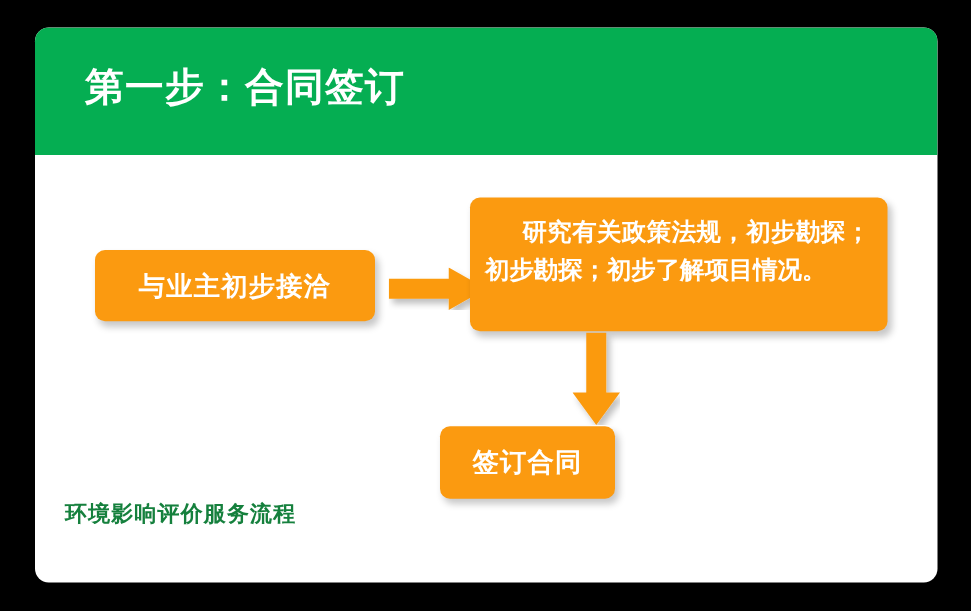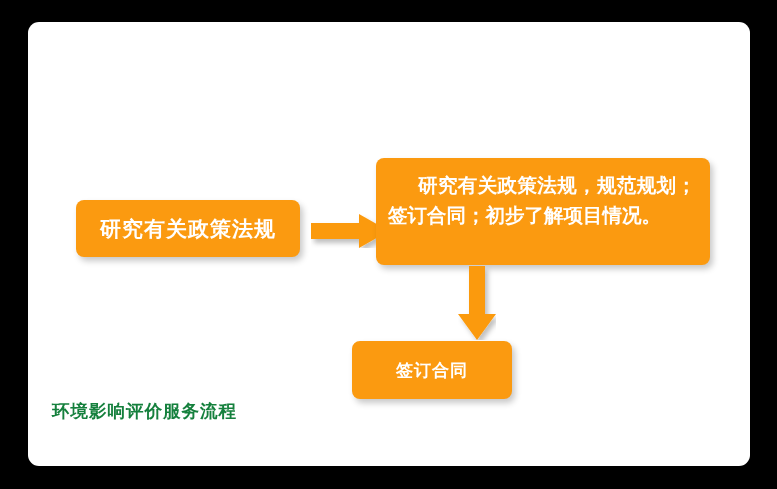--- a/index.html
+++ b/index.html
@@ -82,23 +82,23 @@
     font-size: 19.5px;
     line-height: 30px;
     text-align: justify;
     text-indent: 30px;
   }
 
   
   #box-sign {
     left: 324px;
     top: 319px;
-    width: 160px;
+    width: 140px;
     height: 58px;
-    font-size: 17px;
+    font-size: 21px;
     letter-spacing: 1px;
   }
 
   
   .arrow-right {
     position: absolute;
     left: 283px;
     top: 192px;
     width: 78px;
     height: 34px;
@@ -121,38 +121,41 @@
     color: #15803d;
     letter-spacing: 1px;
     white-space: nowrap;
   }
 </style>
 </head>
 <body>
 
 <div id="slide">
 
+  <div class="header-band">
+    <div class="header-title">第一步：合同签订</div>
+  </div>
 
   <div class="obox obox-center" id="box-contact">
-    <span>研究有关政策法规</span>
+    <span>与业主初步接洽</span>
   </div>
 
   <div class="arrow-right">
     <svg width="78" height="34" viewBox="0 0 78 34" xmlns="http://www.w3.org/2000/svg">
       <defs>
         <filter id="ashadow" x="-40%" y="-40%" width="200%" height="200%">
           <feDropShadow dx="3" dy="4" stdDeviation="2.6" flood-color="#000000" flood-opacity="0.25"></feDropShadow>
         </filter>
       </defs>
       <path d="M0,9 L48,9 L48,0 L78,17 L48,34 L48,25 L0,25 Z" fill="#fb9a10" filter="url(#ashadow)"></path>
     </svg>
   </div>
 
   <div class="obox" id="box-research">
-    <span>研究有关政策法规，规范规划；签订合同；初步了解项目情况。</span>
+    <span>研究有关政策法规，初步勘探；初步勘探；初步了解项目情况。</span>
   </div>
 
   <div class="arrow-down">
     <svg width="38" height="74" viewBox="0 0 38 74" xmlns="http://www.w3.org/2000/svg">
       <defs>
         <filter id="ashadow2" x="-40%" y="-40%" width="200%" height="200%">
           <feDropShadow dx="3" dy="4" stdDeviation="2.6" flood-color="#000000" flood-opacity="0.25"></feDropShadow>
         </filter>
       </defs>
       <path d="M11,0 L27,0 L27,48 L38,48 L19,74 L0,48 L11,48 Z" fill="#fb9a10" filter="url(#ashadow2)"></path>

